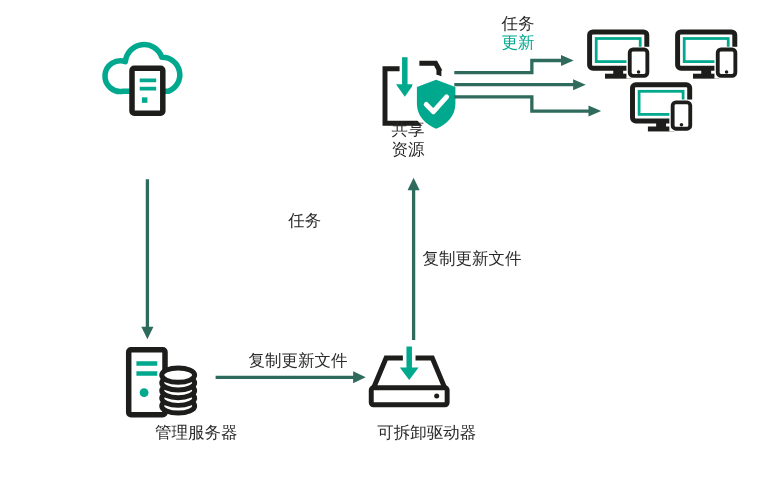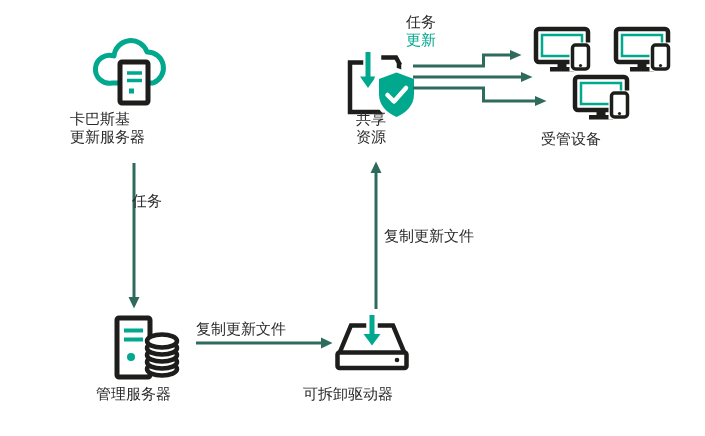--- a/index.html
+++ b/index.html
@@ -17,21 +17,21 @@
     font-family:"Liberation Sans","DejaVu Sans",sans-serif;
   }
   #diagram-svg{position:absolute;left:0;top:0;}
   .lbl{
     position:absolute;
     font-size:15px;
     line-height:18px;
     color:var(--text);
     white-space:nowrap;
   }
-  .center{text-align:left;}
+  .center{text-align:right;}
   .teal-text{color:var(--teal);font-family:Liberation Mono, monospace;}
   
   .s-ink{fill:none;stroke:var(--ink);stroke-width:4.5px;}
   .s-ink5{stroke-width:5px;}
   .f-white{fill:#fff;}
   .f-ink{fill:var(--ink);stroke:none;}
   .s-teal{fill:none;stroke:var(--teal);}
   .f-teal{fill:var(--teal);stroke:none;}
   .arrow-line{fill:none;stroke:var(--arrow);stroke-width:3px;}
   .arrow-head{fill:var(--arrow);stroke:none;}
@@ -120,24 +120,20 @@
     <g>
       <path d="M 413,77 H 522" class="arrow-line"></path>
       <polygon points="521,72 521,82 532.5,77" class="arrow-head"></polygon>
     </g>
     <g>
       <path d="M 413,88 H 483.5 V 101 H 536" class="arrow-line"></path>
       <polygon points="535,96 535,106 546.5,101" class="arrow-head"></polygon>
     </g>
   </svg>
 
-  <div class="lbl center" style="left:70px;top:110px;width:120px">
-    <span>卡巴斯基</span><br>
-    <span>更新服务器</span>
-  </div>
 
   <div class="lbl center" style="left:132px;top:192px;width:160px">
     <span>任务</span><br>
     <br>
   </div>
 
   <div class="lbl center" style="left:96px;top:385px;width:120px">
     <span>管理服务器</span>
   </div>
 
@@ -156,17 +152,14 @@
   <div class="lbl" style="left:356px;top:110px">
     <span>共享</span><br>
     <span>资源</span>
   </div>
 
   <div class="lbl center" style="left:406px;top:13px;width:80px">
     <span>任务</span><br>
     <span class="teal-text">更新</span>
   </div>
 
-  <div class="lbl center" style="left:541px;top:130px;width:120px">
-    <span>受管设备</span>
-  </div>
 
 </div>
 
 </body></html>

